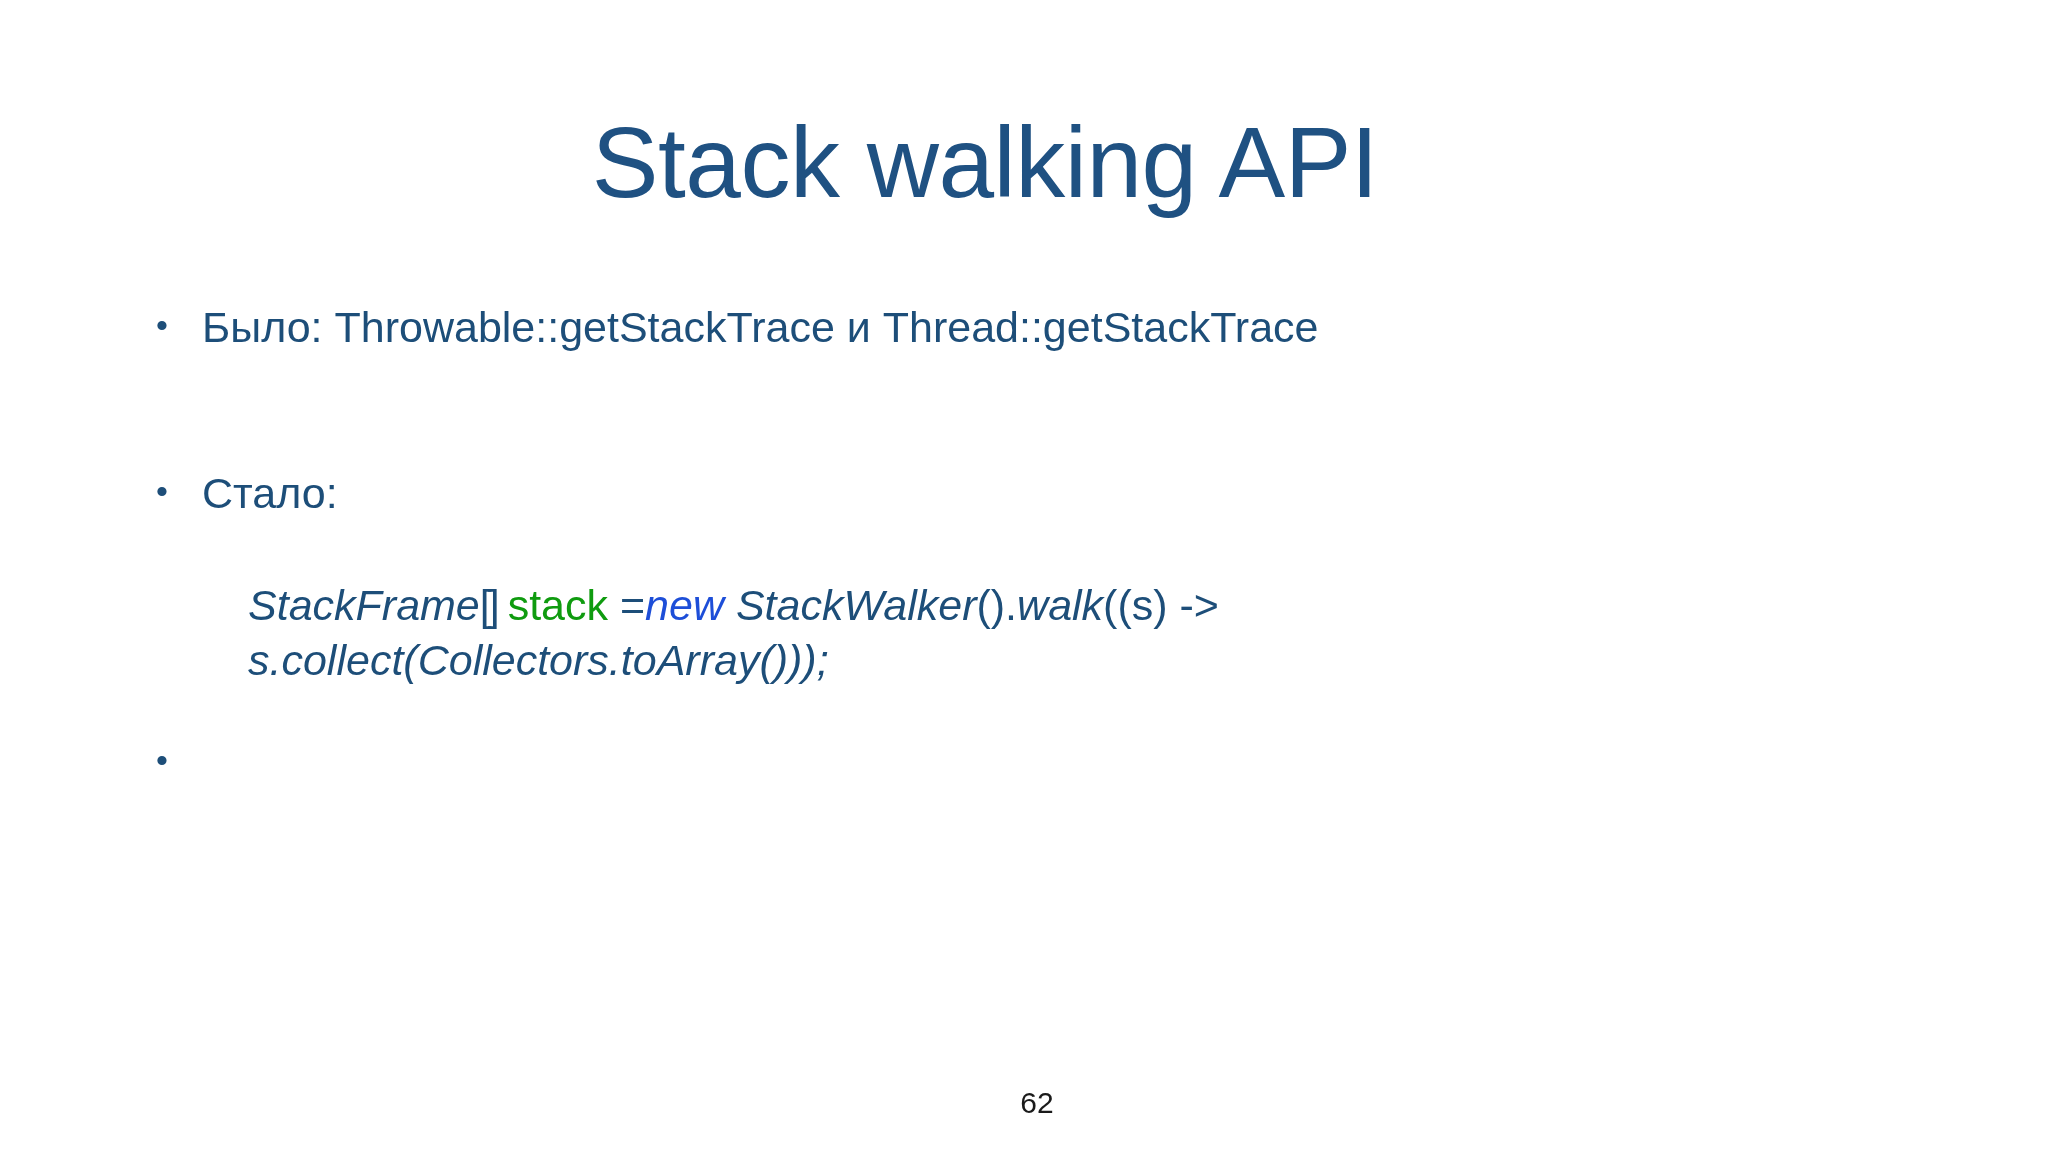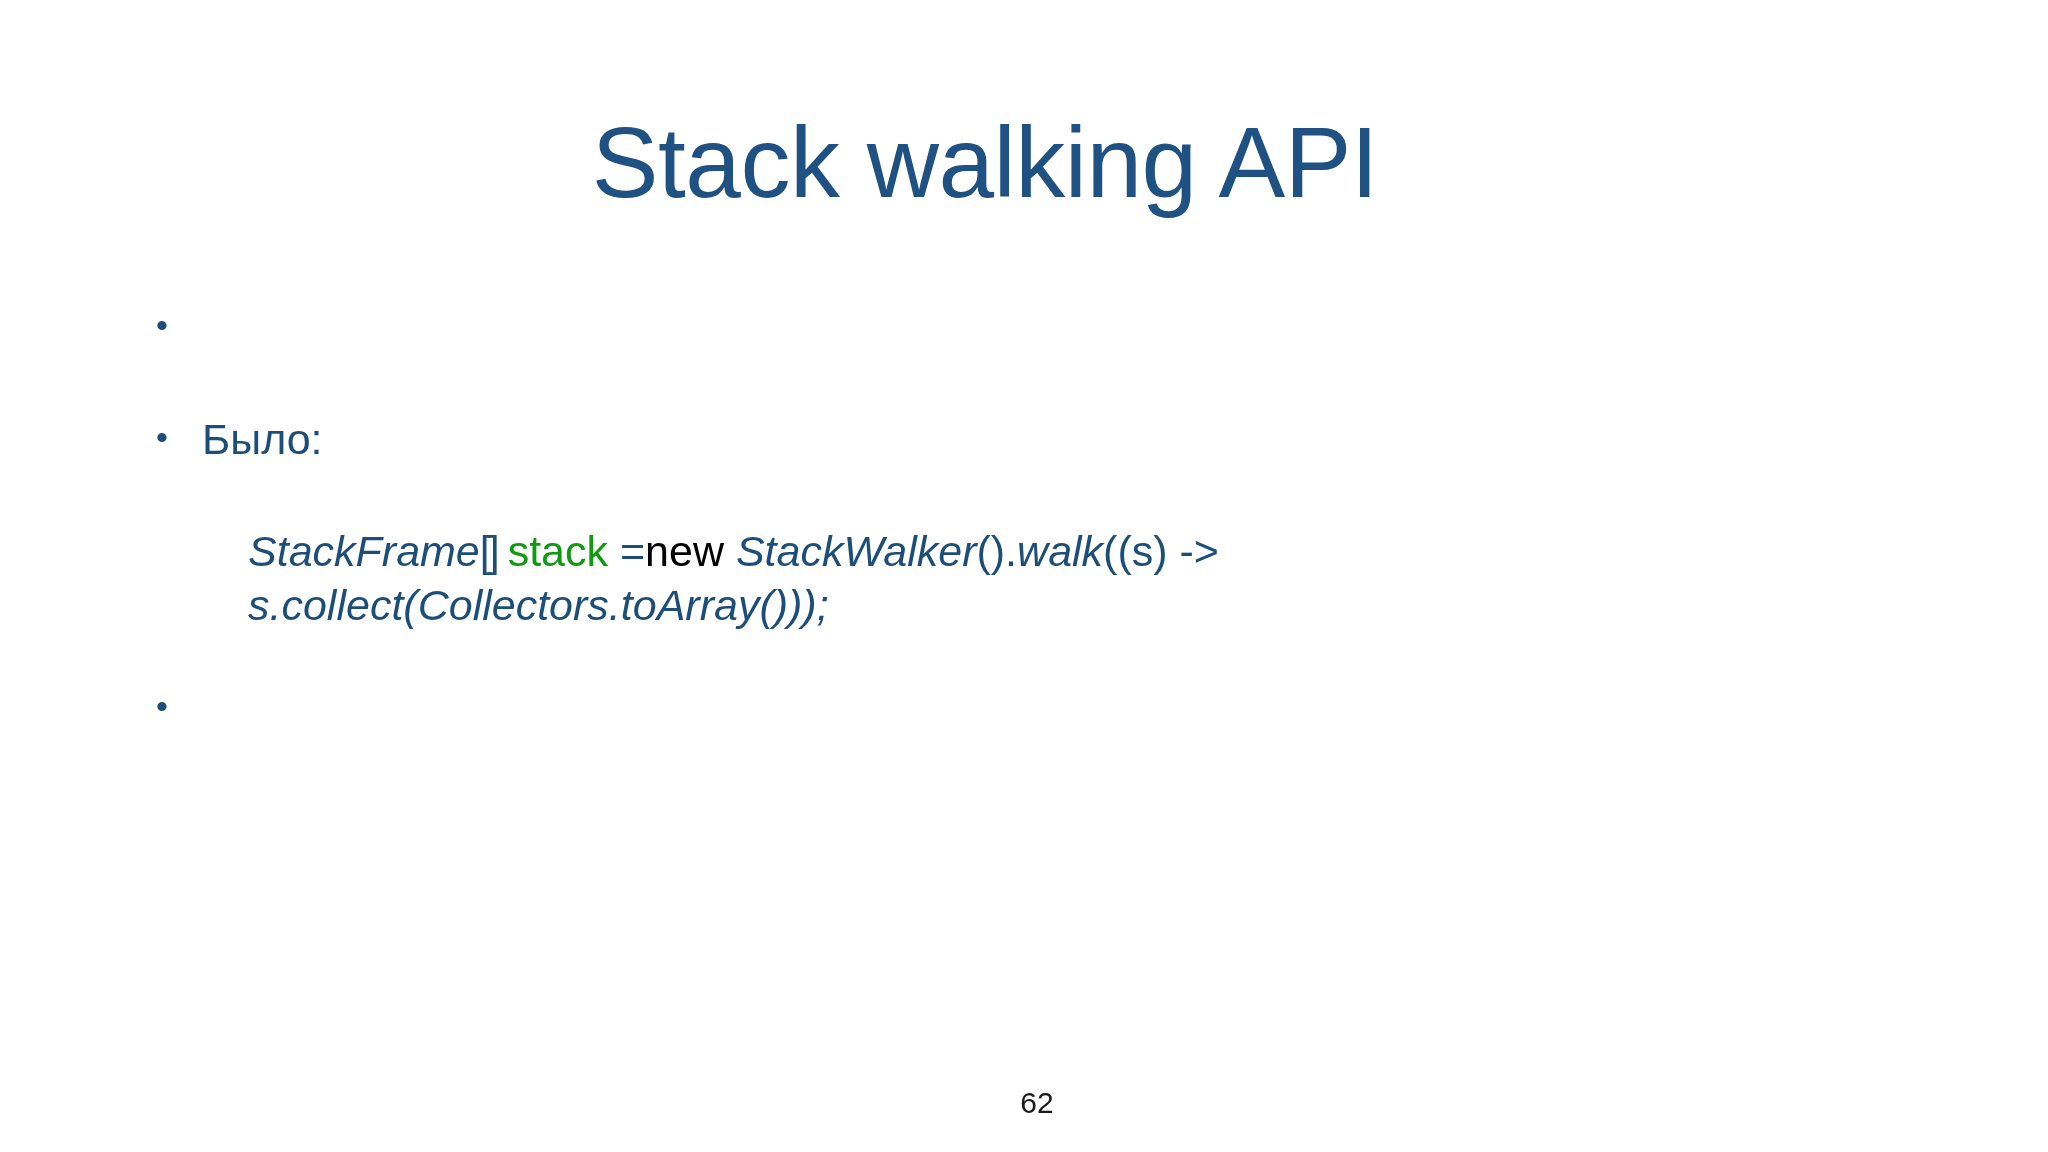--- a/index.html
+++ b/index.html
@@ -77,21 +77,21 @@
     white-space: normal;
     max-width: 1180px;
   }
 
   .gap-a { height: 56px; }
   .gap-b { height: 56px; }
   .gap-c { height: 58px; }
   .gap-d { height: 48px; }
 
   .tok-green  { color: #0f9b0f; }
-  .tok-kw     { color: #000000; }
+  .tok-kw     { color: #1d4ed8; font-style: italic; }
   .tok-italic { font-style: italic; }
   .brackets   { letter-spacing: -4px; }
 
   
   .page-number {
     position: absolute;
     top: 1086px;
     left: 13px;
     width: 2048px;
     text-align: center;
@@ -104,30 +104,31 @@
 <body>
 
 <div class="slide">
 
   <div class="slide-title">Stack walking API</div>
 
   <div class="body-block">
 
     <div class="bullet-row">
       <span class="bullet-dot">•</span>
+      <span>Было: Throwable::getStackTrace и Thread::getStackTrace</span>
     </div>
 
     <div class="gap-a"></div>
 
 
     <div class="gap-b"></div>
 
     <div class="bullet-row">
       <span class="bullet-dot">•</span>
-      <span>Было:</span>
+      <span>Стало:</span>
     </div>
 
     <div class="gap-c"></div>
 
     <div class="code-row wrapline">
       <span class="tok-italic">StackFrame</span><span class="brackets">[]</span><span>&nbsp;</span><span class="tok-green">stack</span><span> =</span><span class="tok-kw">new</span><span> </span><span class="tok-italic">StackWalker</span><span>().</span><span class="tok-italic">walk</span><span>((s) -&gt; </span><span class="tok-italic">s.</span><span class="tok-italic">collect</span><span class="tok-italic">(</span><span class="tok-italic">Collectors</span><span class="tok-italic">.</span><span class="tok-italic">toArray</span><span class="tok-italic">()));</span>
     </div>
 
     <div class="gap-d"></div>
 

